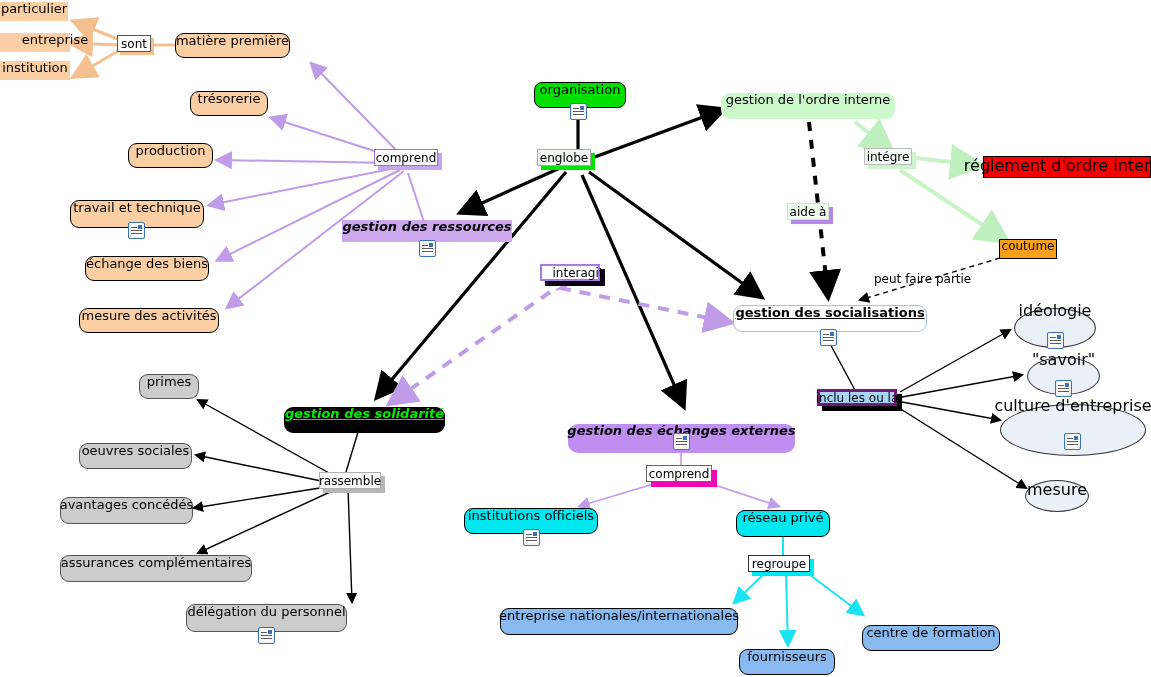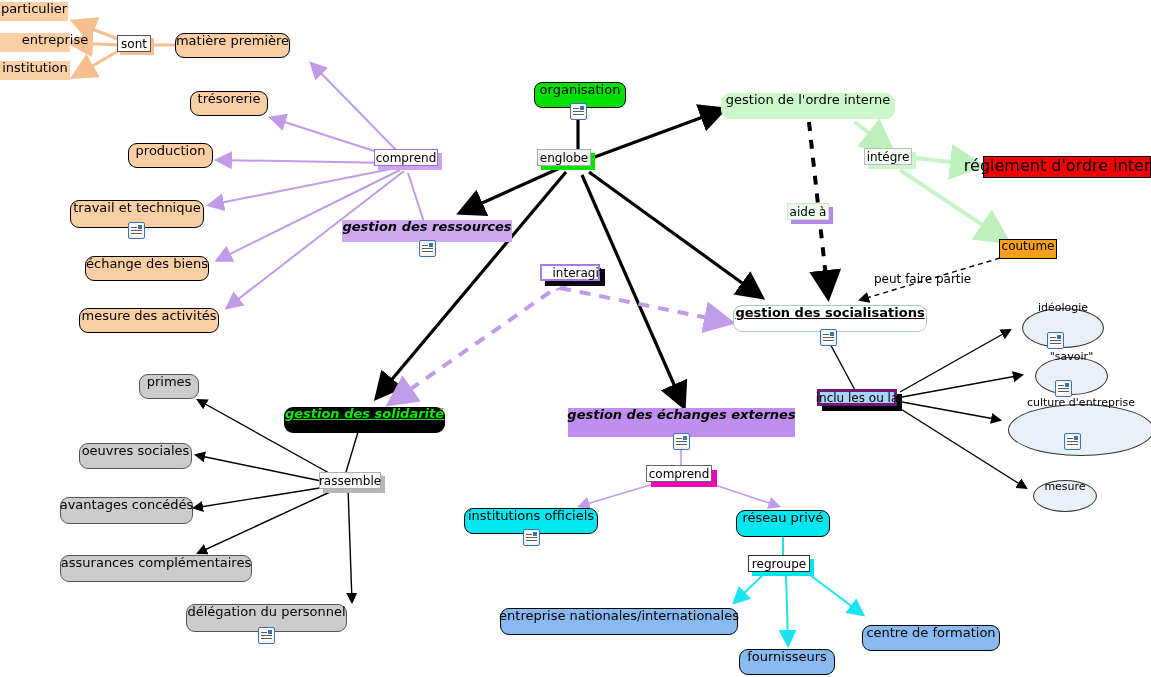--- a/index.html
+++ b/index.html
@@ -12,29 +12,29 @@
   .node span.lbl{display:block;white-space:nowrap;}
 
   
   .peach-plain{background:#fbcfa4;color:#000;font-size:13px;}
   .peach-round{background:#fbcfa4;border:1px solid #000;border-radius:9px;color:#000;font-size:13px;}
   .grn-bright{background:#00e000;border:1px solid #000;border-radius:8px;color:#000;font-size:13px;}
   .grn-pale{background:#ccf8cc;border-radius:9px;color:#000;font-size:13px;}
   .red-box{background:#f40000;border:1px solid #000;color:#000;font-size:16px;}
   .orange-box{background:#f9a01b;border:1px solid #000;color:#000;font-size:12px;}
   .violet-box{background:#cda8ef;color:#000;font-size:13px;font-weight:bold;font-style:italic;}
-  .violet-round{background:#c08ef0;border-radius:0;color:#000;font-size:13px;font-weight:bold;font-style:italic;}
+  .violet-round{background:#c08ef0;border-radius:10px;color:#000;font-size:13px;font-weight:bold;font-style:italic;margin-top:16px;}
   .black-box{background:#000;border-radius:9px;color:#00ee00;font-size:13px;font-weight:bold;
              font-style:italic;text-decoration:underline;}
   .white-round{background:#ffffff;border:1px solid #9fc6e0;border-radius:9px;color:#000;font-size:13px;
                font-weight:bold;text-decoration:underline;}
   .gray-round{background:#cccccc;border:1px solid #555;border-radius:9px;color:#000;font-size:13px;}
   .cyan-round{background:#00e8ef;border:1px solid #000;border-radius:9px;color:#000;font-size:13px;}
   .blue-round{background:#88b9ef;border:1px solid #000;border-radius:9px;color:#000;font-size:13px;}
-  .ellipse{background:#eaf0f7;border:1px solid #333;border-radius:50%;color:#000;font-size:11px;margin-left:8px;}
+  .ellipse{background:#eaf0f7;border:1px solid #333;border-radius:50%;color:#000;font-size:16px;}
 
   
   .linklabel{position:absolute;box-sizing:border-box;display:flex;align-items:center;justify-content:center;
              font-size:12px;color:#000;white-space:nowrap;padding:0 4px;height:17px;}
   .ll-shadow{position:absolute;z-index:1;}
   .ll-face{position:relative;z-index:2;background:#fdfdfd;border:1px solid #555;}
 
   .doc-icon{position:absolute;width:17px;height:17px;box-sizing:border-box;
             border:1px solid #3b74b5;background:#f4f4f2;border-radius:2px;z-index:6;}
   .doc-icon i{position:absolute;left:2px;top:2px;right:2px;bottom:2px;display:block;

